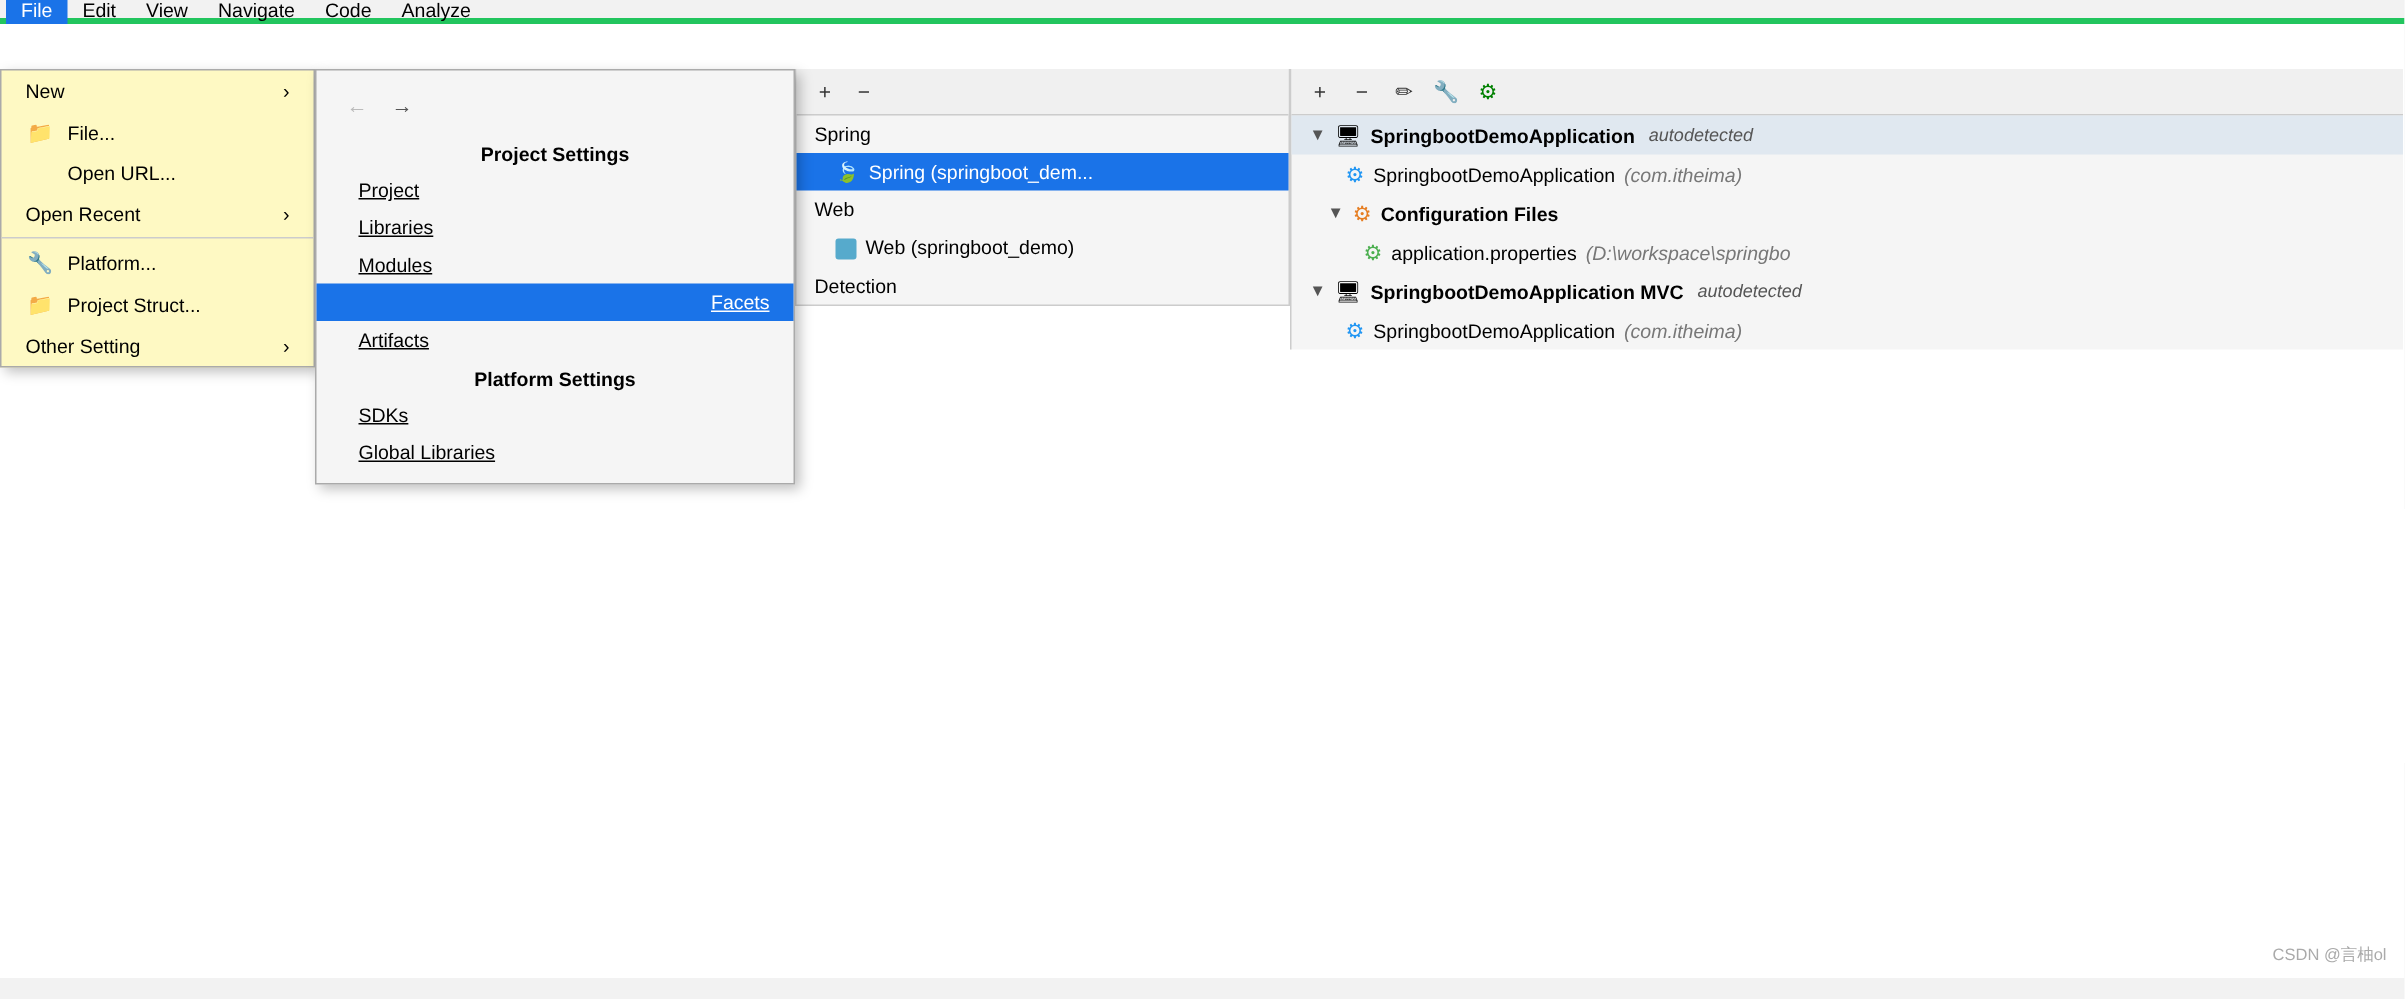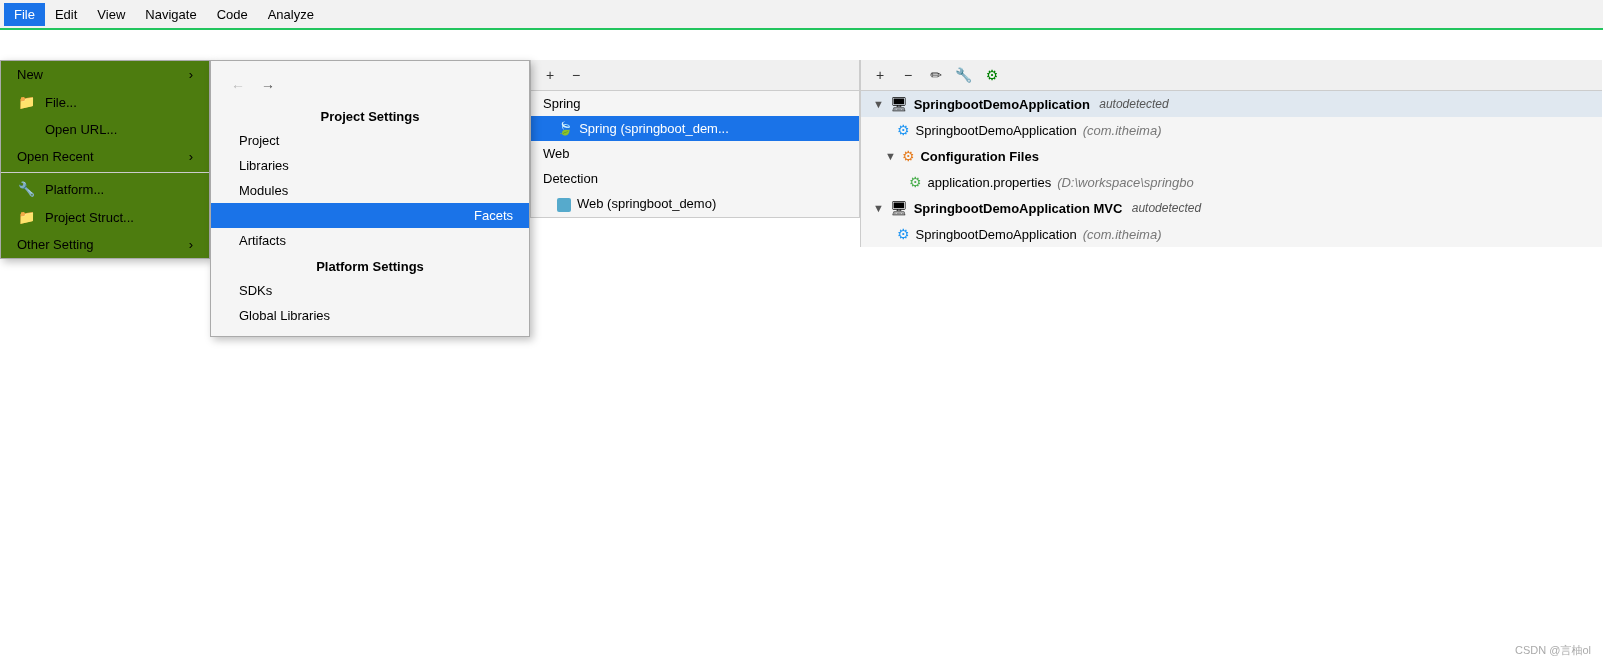--- a/index.html
+++ b/index.html
@@ -11,22 +11,22 @@
       height: 666px;
       overflow: hidden;
       position: relative;
     }
 
     
     .menu-bar {
       display: flex;
       align-items: center;
       background: #f2f2f2;
-      height: 30px;
-      border-bottom: 2px solid #22c55e;
+      height: 16px;
+      border-bottom: 4px solid #22c55e;
       padding: 0 4px;
     }
     .menu-item {
       padding: 4px 10px;
       cursor: pointer;
       font-size: 13px;
       color: #000;
       user-select: none;
     }
     .menu-item.active {
@@ -58,21 +58,21 @@
       font-size: 14px;
       color: #333;
     }
 
     
     .file-menu-dropdown {
       position: absolute;
       top: 30px;
       left: 0px;
       width: 210px;
-      background: #4d7c0f;
+      background: #fef9c3;
       border: 1px solid #aaa;
       box-shadow: 3px 3px 8px rgba(0,0,0,0.25);
       z-index: 200;
     }
     .file-menu-item {
       display: flex;
       align-items: center;
       padding: 6px 16px;
       cursor: pointer;
       font-size: 13px;
@@ -112,20 +112,21 @@
       font-size: 13px;
       padding: 6px 16px 4px 16px;
       color: #000;
       text-align: center;
     }
     .submenu-item {
       padding: 5px 16px 5px 28px;
       cursor: pointer;
       font-size: 13px;
       color: #000;
+      text-decoration: underline;
     }
     .submenu-item.selected-blue {
       background: #1a73e8;
       color: #fff;
       text-align: right;
     }
     .submenu-nav {
       display: flex;
       align-items: center;
       padding: 4px 16px 8px 16px;
@@ -275,27 +276,27 @@
       <span>Spring</span>
     </div>
     <div class="middle-item selected">
       <span style="color:#fff; margin-left:14px;">🍃</span>
       <span>Spring (springboot_dem...</span>
     </div>
     <div class="middle-item">
       <span>Web</span>
     </div>
     <div class="middle-item">
-      <span>Detection</span>
-    </div>
-    <div class="middle-item">
       <span style="margin-left:14px; display:inline-block;">
         <span style="width:14px;height:14px;background:#56aacc;display:inline-block;border-radius:2px;vertical-align:middle;"></span>
       </span>
       <span>Web (springboot_demo)</span>
+    </div>
+    <div class="middle-item">
+      <span>Detection</span>
     </div>
   </div>
 
   <div class="right-panel">
     <div class="right-panel-toolbar">
       <div class="toolbar-btn">+</div>
       <div class="toolbar-btn">−</div>
       <div class="toolbar-btn">✏</div>
       <div class="toolbar-btn">🔧</div>
       <div class="toolbar-btn" style="color:green;">⚙</div>

